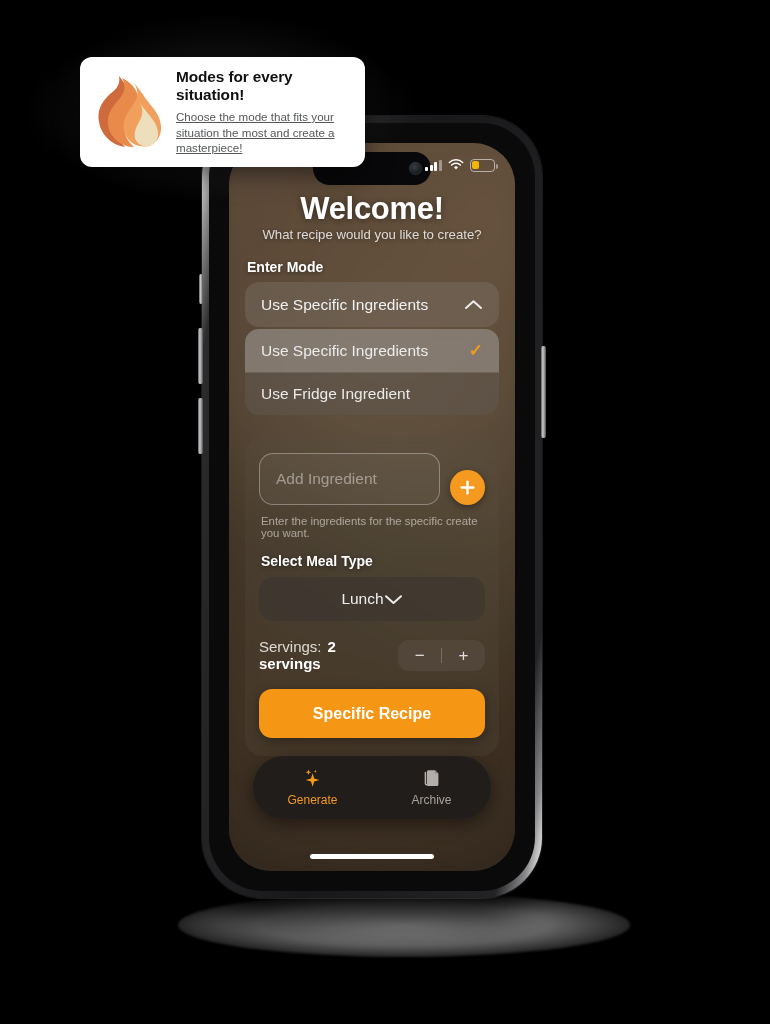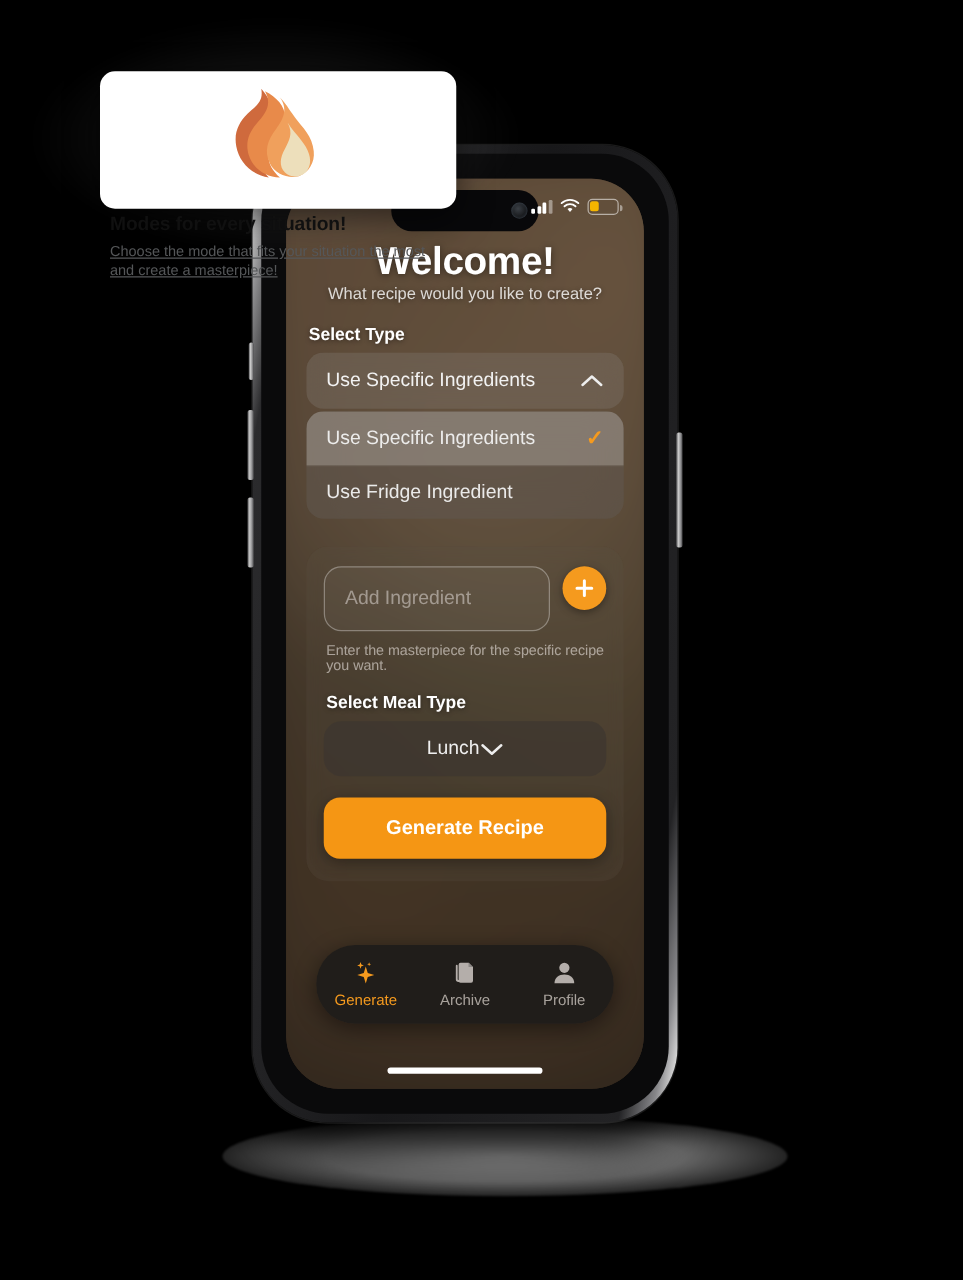--- a/index.html
+++ b/index.html
@@ -168,21 +168,21 @@
   .select-opt .tick { color: #f59a1e; font-size: 17px; font-weight: 700; }
 
   
   .panel {
     margin-top: 22px;
     background: rgba(92,80,68,0.22);
     border-radius: 18px;
     padding: 16px 14px 18px;
     backdrop-filter: blur(6px);
   }
-  .ingredient-row { display: flex; align-items: flex-start; gap: 10px; }
+  .ingredient-row { display: flex; align-items: flex-end; gap: 10px; }
   .ingredient-input {
     flex: 1; height: 52px;
     border: 1px solid rgba(255,255,255,0.32);
     border-radius: 14px;
     background: rgba(255,255,255,0.04);
     display: flex; align-items: center; padding: 0 16px;
     color: rgba(230,225,220,0.52); font-size: 15.5px;
   }
   .add-btn {
     width: 35px; height: 35px; border-radius: 50%;
@@ -256,25 +256,24 @@
   .tooltip-glow {
     position: absolute; left: 28px; top: 18px;
     width: 385px; height: 185px;
     background: radial-gradient(ellipse at 50% 50%, rgba(255,255,255,0.10) 0%, rgba(255,255,255,0.05) 45%, rgba(255,255,255,0) 72%);
     filter: blur(6px);
   }
   .tooltip-card {
     position: absolute; left: 80px; top: 57px;
     width: 285px; height: 110px;
     background: #ffffff; border-radius: 12px;
-    display: flex; align-items: center; gap: 22px;
+    display: flex; align-items: center; gap: 4px;
     padding: 8px 14px 8px 8px;
     box-shadow: 0 8px 26px rgba(0,0,0,0.55);
     z-index: 20;
-    flex-direction: column;
   }
   .tooltip-icon { width: 84px; height: 84px; flex: none; }
   .tooltip-text { flex: 1; }
   .tt-title {
     color: #101010; font-size: 15.4px; font-weight: 700;
     line-height: 1.17; letter-spacing: -0.1px;
   }
   .tt-body {
     color: #555759; font-size: 11.6px;
     line-height: 1.33; margin-top: 5px; text-decoration: underline;
@@ -319,21 +318,21 @@
               <div class="fill"></div>
             </div>
           </div>
         </div>
 
         <div class="app">
 
           <div class="welcome">Welcome!</div>
           <div class="subtitle">What recipe would you like to create?</div>
 
-          <div class="section-label">Select Type</div>
+          <div class="section-label">Enter Mode</div>
 
           <div class="select-trigger">
             <span class="val">Use Specific Ingredients</span>
             <svg width="19" height="11" viewBox="0 0 19 11">
               <path d="M2 9 L9.5 2.2 L17 9" stroke="#ededed" stroke-width="2" fill="none" stroke-linecap="round" stroke-linejoin="round"></path>
             </svg>
           </div>
 
           <div class="select-list">
             <div class="select-opt selected">
@@ -351,33 +350,43 @@
               <div class="ingredient-input">
                 <span>Add Ingredient</span>
               </div>
               <div class="add-btn">
                 <svg width="17" height="17" viewBox="0 0 17 17">
                   <path d="M8.5 2.6 V14.4 M2.6 8.5 H14.4" stroke="#fff" stroke-width="2.4" stroke-linecap="round"></path>
                 </svg>
               </div>
             </div>
 
-            <div class="hint">Enter the masterpiece for the specific recipe you want.</div>
+            <div class="hint">Enter the ingredients for the specific create you want.</div>
 
             <div class="section-label">Select Meal Type</div>
 
             <div class="meal-select">
               <span>Lunch</span>
               <svg width="19" height="11" viewBox="0 0 19 11">
                 <path d="M2 2.2 L9.5 9 L17 2.2" stroke="#ededed" stroke-width="2" fill="none" stroke-linecap="round" stroke-linejoin="round"></path>
               </svg>
             </div>
 
-
-            <div class="generate-btn">Generate Recipe</div>
+            <div class="servings-row">
+              <div class="servings-label">
+                <span>Servings:</span><b>2 servings</b>
+              </div>
+              <div class="stepper">
+                <div class="sbtn">−</div>
+                <div class="divider"></div>
+                <div class="sbtn">+</div>
+              </div>
+            </div>
+
+            <div class="generate-btn">Specific Recipe</div>
           </div>
         </div>
 
         <div class="tabbar">
           <div class="tab active">
             <div class="ticon">
               <svg width="23" height="21" viewBox="0 0 23 21">
                 <path d="M11.6 5.2 L13.2 10.4 L18.4 12 L13.2 13.6 L11.6 18.8 L10 13.6 L4.8 12 L10 10.4 Z" fill="#f59a1e"></path>
                 <path d="M7.4 1.6 L8.1 3.6 L10.1 4.3 L8.1 5 L7.4 7 L6.7 5 L4.7 4.3 L6.7 3.6 Z" fill="#f59a1e"></path>
                 <path d="M14.3 1.8 L14.7 3.0 L15.9 3.4 L14.7 3.8 L14.3 5.0 L13.9 3.8 L12.7 3.4 L13.9 3.0 Z" fill="#f59a1e"></path>
@@ -387,29 +396,20 @@
           </div>
           <div class="tab">
             <div class="ticon">
               <svg width="20" height="21" viewBox="0 0 20 21">
                 <path d="M6.4 2.2 H13.0 L16.4 5.6 V16.6 A1.5 1.5 0 0 1 14.9 18.1 H6.4 A1.5 1.5 0 0 1 4.9 16.6 V3.7 A1.5 1.5 0 0 1 6.4 2.2 Z" fill="#b4aeaa"></path>
                 <path d="M12.8 2.2 V5.5 H16.3" fill="#8c8885"></path>
                 <path d="M3.4 4.6 V15.4 A1.4 1.4 0 0 0 4.8 16.8 H6.0" stroke="#b4aeaa" stroke-width="1.5" fill="none" stroke-linecap="round"></path>
               </svg>
             </div>
             <div class="tlabel">Archive</div>
-          </div>
-          <div class="tab">
-            <div class="ticon">
-              <svg width="21" height="21" viewBox="0 0 21 21">
-                <circle cx="10.5" cy="6.2" r="4.1" fill="#b4aeaa"></circle>
-                <path d="M2.6 18.6 C2.6 13.9 6.1 11.6 10.5 11.6 C14.9 11.6 18.4 13.9 18.4 18.6 Z" fill="#b4aeaa"></path>
-              </svg>
-            </div>
-            <div class="tlabel">Profile</div>
           </div>
         </div>
 
         <div class="home-indicator"></div>
       </div>
     </div>
   </div>
 
   <div class="tooltip-glow"></div>
   <div class="tooltip-card">

